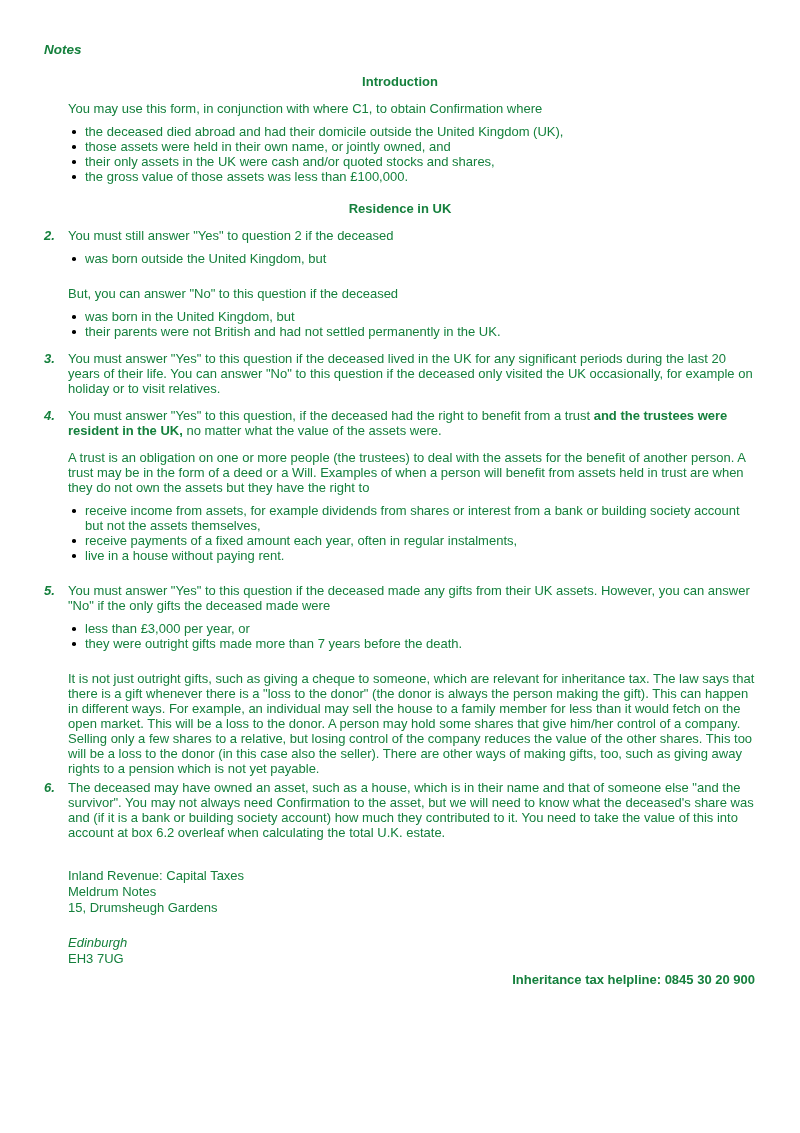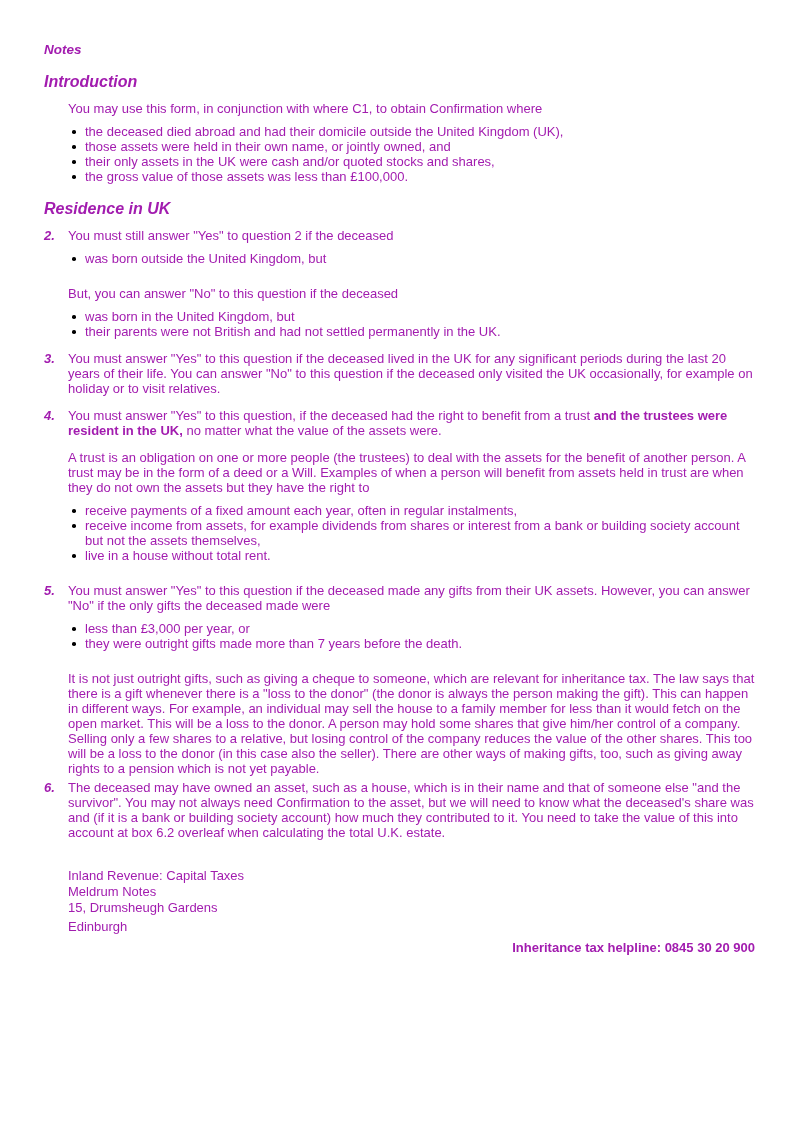--- a/index.html
+++ b/index.html
@@ -1,54 +1,55 @@
 <!DOCTYPE html>
 <html><head>
 <meta charset="utf-8">
 <style>
   html,body { margin:0; padding:0; background:#ffffff; }
   .page {
     position:relative;
     width:800px; height:1133px;
     background:#ffffff;
-    color:#a21caf;
+    color:#15803d;
     font-family:"Liberation Sans", sans-serif;
     font-size:13px; line-height:15px;
     box-sizing:border-box;
     padding:42px 44px 0 44px;
     overflow:hidden;
   }
   .page-title {
     font-weight:bold; font-style:italic; font-size:13.5px;
     margin:0;
   }
   .sec-heading {
-    font-weight:bold; font-style:italic; font-size:16px;
+    font-weight:bold; font-size:13px;
     margin:17px 0 12px 0;
+    text-align:center;
   }
   .para, .num-item { margin:12px 0 0 24px; max-width:692px; }
   .num-item { position:relative; }
   .num {
     position:absolute; left:-24px; top:0;
     font-weight:bold; font-style:italic;
   }
   ul.bullets {
     list-style:none;
     margin:8px 0 0 24px; padding:0;
     max-width:692px;
   }
   ul.bullets li { position:relative; padding-left:17px; }
   ul.bullets li::before {
     content:""; position:absolute; left:4px; top:6px;
     width:3.5px; height:3.5px; border-radius:50%; background:#000;
   }
   .loose { margin-top:20px; }
   .tight { margin-top:4px; }
   .address { margin:28px 0 0 24px; line-height:16px; }
-  .address .addr-line:nth-child(4) { margin-top:3px; }
+  .address .addr-line:nth-child(4) { margin-top:19px;font-style:italic; }
   .helpline {
     text-align:right; font-weight:bold; margin-top:5px;
     padding-right:1px;
   }
   b { font-weight:bold; }
 </style>
 </head>
 <body>
 
 <div class="page">
@@ -74,33 +75,34 @@
         <ul class="bullets loose">
           <li>was born in the United Kingdom, but</li>
           <li>their parents were not British and had not settled permanently in the UK.</li>
         </ul>
         <div class="num-item"><span class="num">3.</span><span>You must answer "Yes" to this question if the deceased lived in the UK for any significant periods during the last 20 years of their life. You can answer "No" to this question if the deceased only visited the UK occasionally, for example on holiday or to visit relatives.</span></div>
       </div>
       <div class="section">
         <div class="num-item"><span class="num">4.</span><span>You must answer "Yes" to this question, if the deceased had the right to benefit from a trust </span><b>and the trustees were resident in the UK,</b><span> no matter what the value of the assets were.</span></div>
         <div class="para"><span>A trust is an obligation on one or more people (the trustees) to deal with the assets for the benefit of another person. A trust may be in the form of a deed or a Will. Examples of when a person will benefit from assets held in trust are when they do not own the assets but they have the right to</span></div>
         <ul class="bullets loose">
+          <li>receive income from assets, for example dividends from shares or interest from a bank or building society account but not the assets themselves,</li>
           <li>receive payments of a fixed amount each year, often in regular instalments,</li>
-          <li>receive income from assets, for example dividends from shares or interest from a bank or building society account but not the assets themselves,</li>
-          <li>live in a house without total rent.</li>
+          <li>live in a house without paying rent.</li>
         </ul>
         <div class="num-item loose"><span class="num">5.</span><span>You must answer "Yes" to this question if the deceased made any gifts from their UK assets. However, you can answer "No" if the only gifts the deceased made were</span></div>
         <ul class="bullets">
           <li>less than £3,000 per year, or</li>
           <li>they were outright gifts made more than 7 years before the death.</li>
         </ul>
         <div class="para loose"><span>It is not just outright gifts, such as giving a cheque to someone, which are relevant for inheritance tax. The law says that there is a gift whenever there is a "loss to the donor" (the donor is always the person making the gift). This can happen in different ways. For example, an individual may sell the house to a family member for less than it would fetch on the open market. This will be a loss to the donor. A person may hold some shares that give him/her control of a company. Selling only a few shares to a relative, but losing control of the company reduces the value of the other shares. This too will be a loss to the donor (in this case also the seller). There are other ways of making gifts, too, such as giving away rights to a pension which is not yet payable.</span></div>
         <div class="num-item tight"><span class="num">6.</span><span>The deceased may have owned an asset, such as a house, which is in their name and that of someone else "and the survivor". You may not always need Confirmation to the asset, but we will need to know what the deceased's share was and (if it is a bank or building society account) how much they contributed to it. You need to take the value of this into account at box 6.2 overleaf when calculating the total U.K. estate.</span></div>
       </div>
     </div>
   <div class="address" id="address">
       <div class="addr-line">Inland Revenue: Capital Taxes</div>
       <div class="addr-line">Meldrum Notes</div>
       <div class="addr-line">15, Drumsheugh Gardens</div>
       <div class="addr-line">Edinburgh</div>
+      <div class="addr-line">EH3 7UG</div>
     </div>
   <div class="helpline">Inheritance tax helpline: 0845 30 20 900</div>
 </div>
 
 </body></html>

